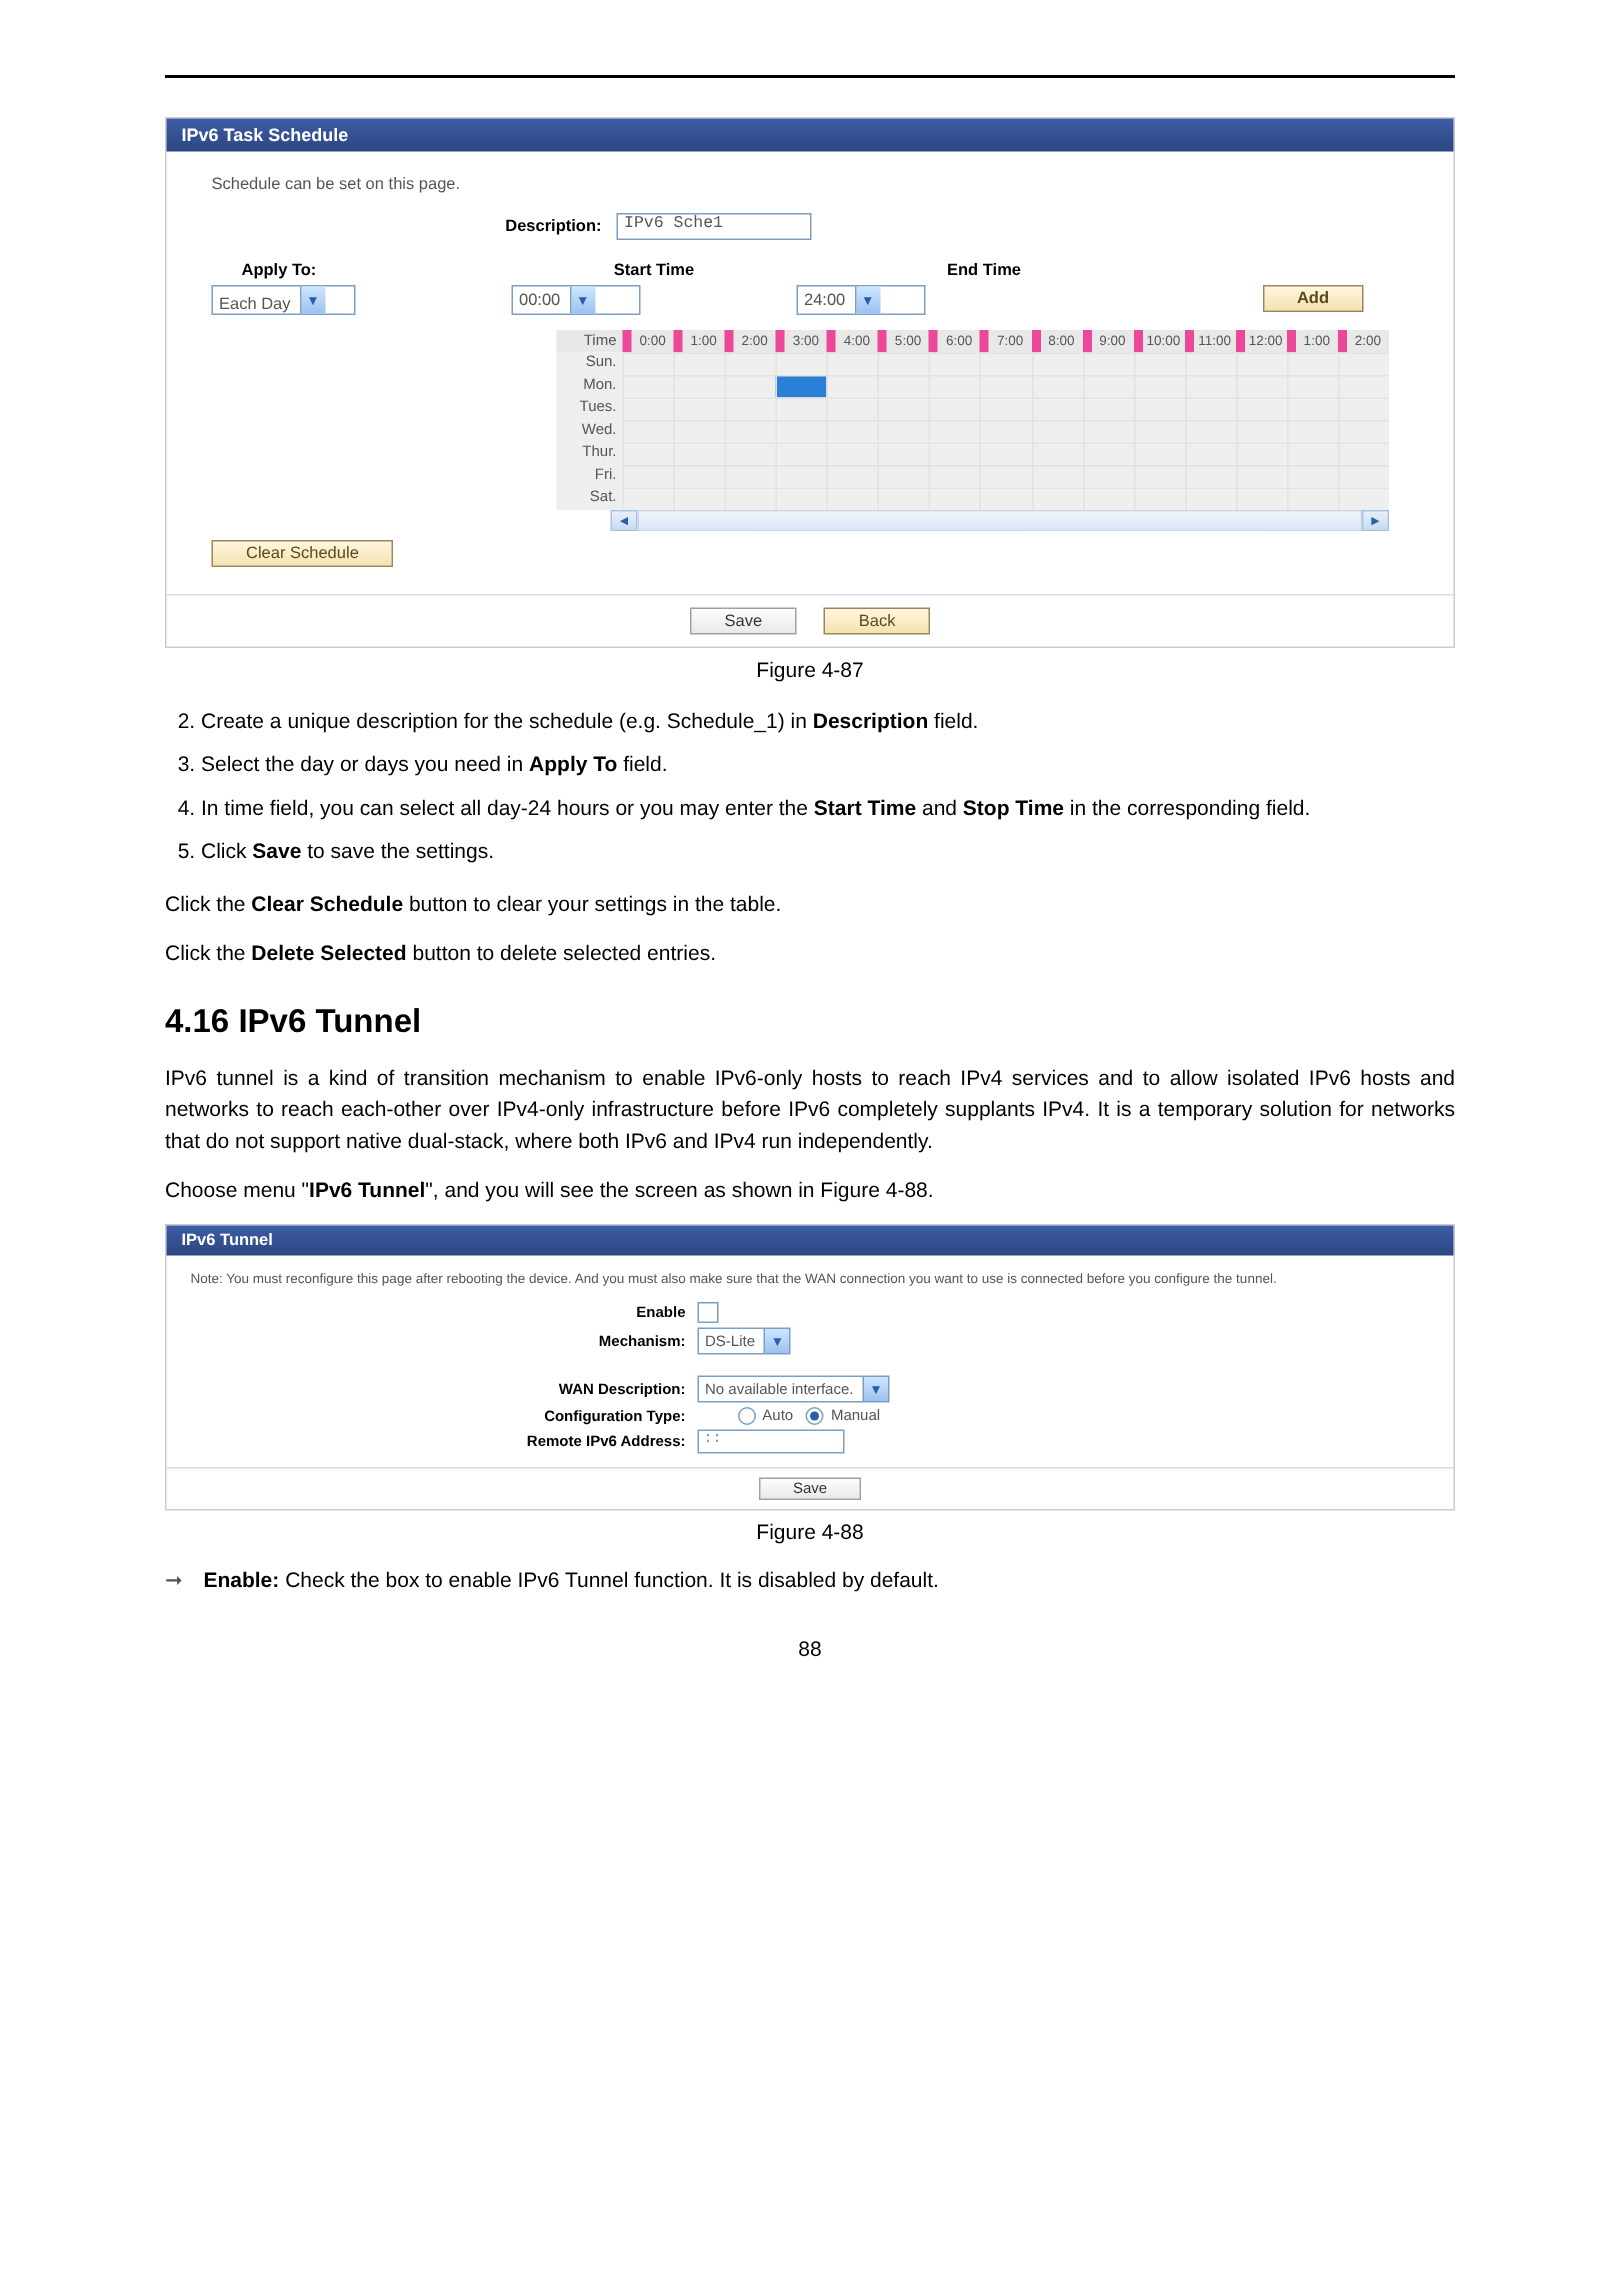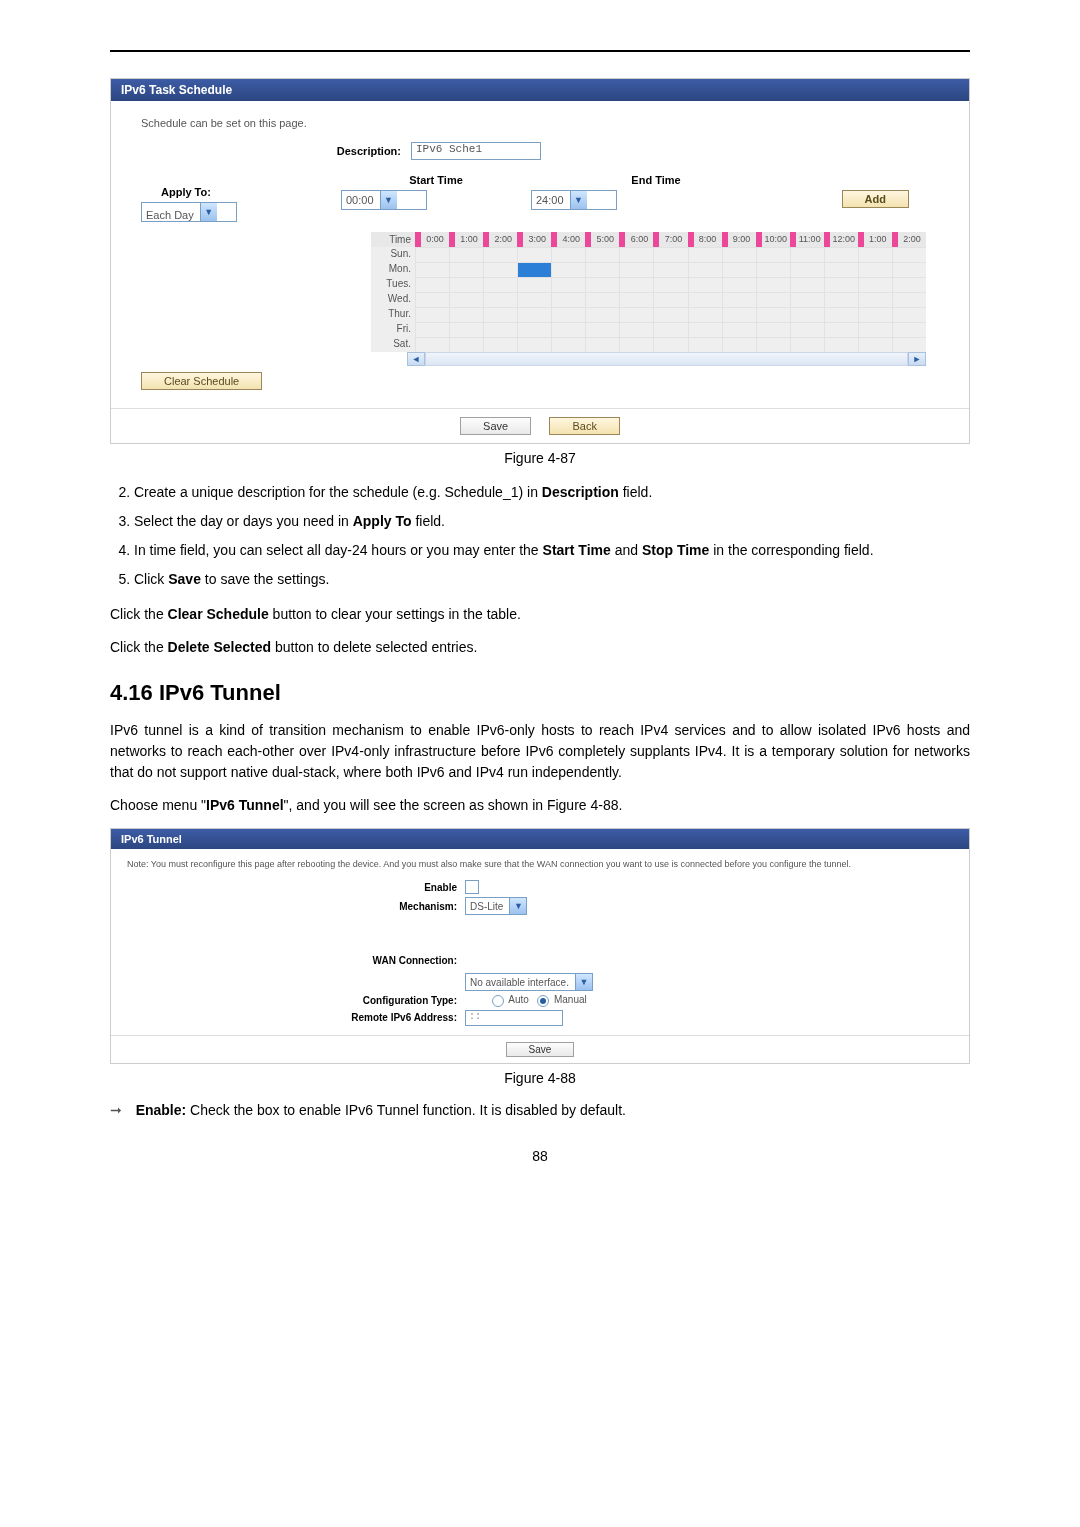--- a/index.html
+++ b/index.html
@@ -74,21 +74,21 @@
     height: 16px;
     font-size: 11px;
     font-family: "Courier New", monospace;
     padding: 0 4px;
   }
   .sched-cols {
     display: flex;
     gap: 0;
     margin-top: 14px;
   }
-  .sched-col-apply { width: 200px; margin-top: 12px; }
+  .sched-col-apply { width: 200px; }
   .sched-col-start { width: 190px; }
   .sched-col-end   { width: 250px; }
   .sched-col-add   { flex: 1; text-align: right; padding-right: 30px; }
   .col-h {
     font-weight: bold;
     color: #000;
     text-align: center;
     margin-bottom: 4px;
     font-size: 11px;
   }
@@ -562,22 +562,22 @@
       </div>
       <div class="kv-row">
         <div class="kv-label">Mechanism:</div>
         <span class="mini-select" style="height:16px;font-size:10px;">
           <span>DS-Lite</span>
           <span class="sel-arrow" style="height:16px;">▼</span>
         </span>
       </div>
       <div style="height:8px;"></div>
       <div class="kv-row">
-        <div class="kv-label">WAN Connection:</div>
-        <span class="mini-select" style="height:16px;font-size:10px;margin-top:44px;">
+        <div class="kv-label">WAN Description:</div>
+        <span class="mini-select" style="height:16px;font-size:10px;">
           <span>No available interface.</span>
           <span class="sel-arrow" style="height:16px;">▼</span>
         </span>
       </div>
       <div class="kv-row">
         <div class="kv-label">Configuration Type:</div>
         <span class="kv-val">
           <span class="radio"></span>
           <span>Auto</span>
           &nbsp;

